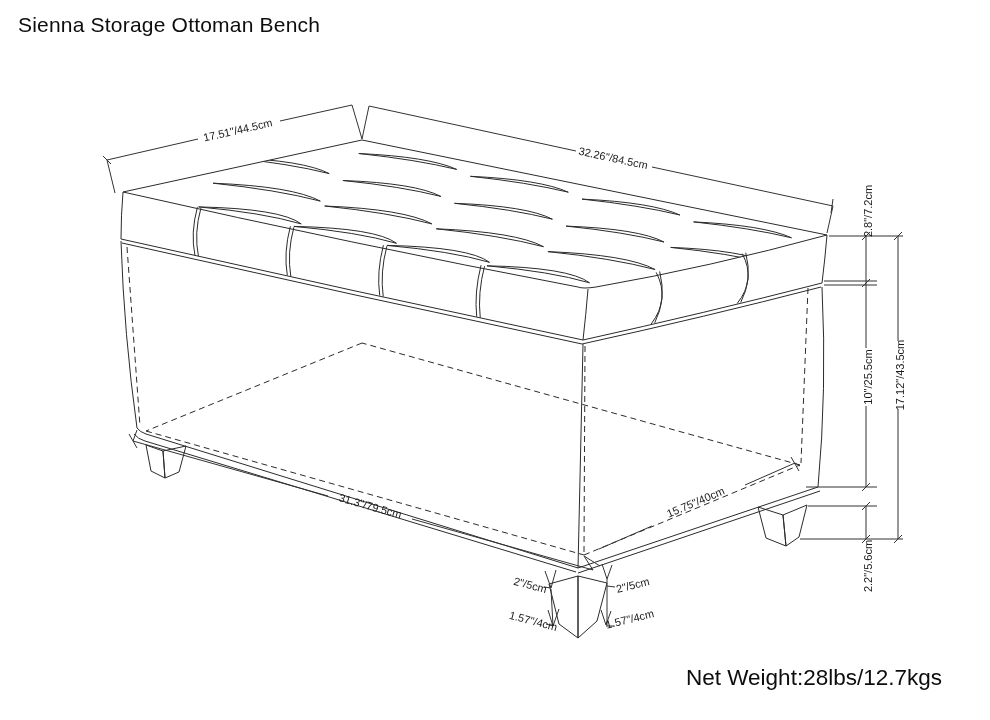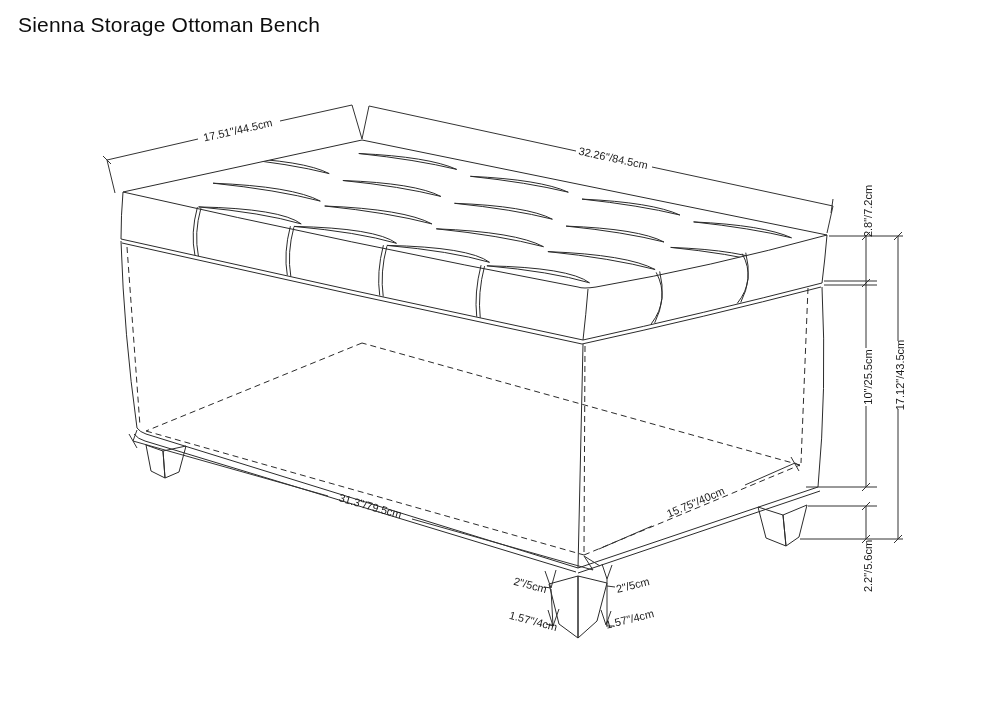--- a/index.html
+++ b/index.html
@@ -131,13 +131,14 @@
       <path class="dim" d="M602,564 L607,579 M612,565 L607,579 M607,586 L615,587 M607,579 L607,626"></path>
       <text class="dlabel" x="633" y="586" transform="rotate(-14 633 586)">2"/5cm</text>
 
       <path class="dim" d="M548,610 L553,626 M559,609 L553,626 M546,624 L553,626"></path>
       <text class="dlabel" x="533" y="622" transform="rotate(15 533 622)">1.57"/4cm</text>
       <path class="dim" d="M601,610 L606,625 M611,611 L606,625 M606,626 L614,626"></path>
       <text class="dlabel" x="630" y="620" transform="rotate(-14 630 620)">1.57"/4cm</text>
     </g>
   </svg>
 
+  <div class="net-weight">Net Weight:28lbs/12.7kgs</div>
 </div>
 
 </body></html>

